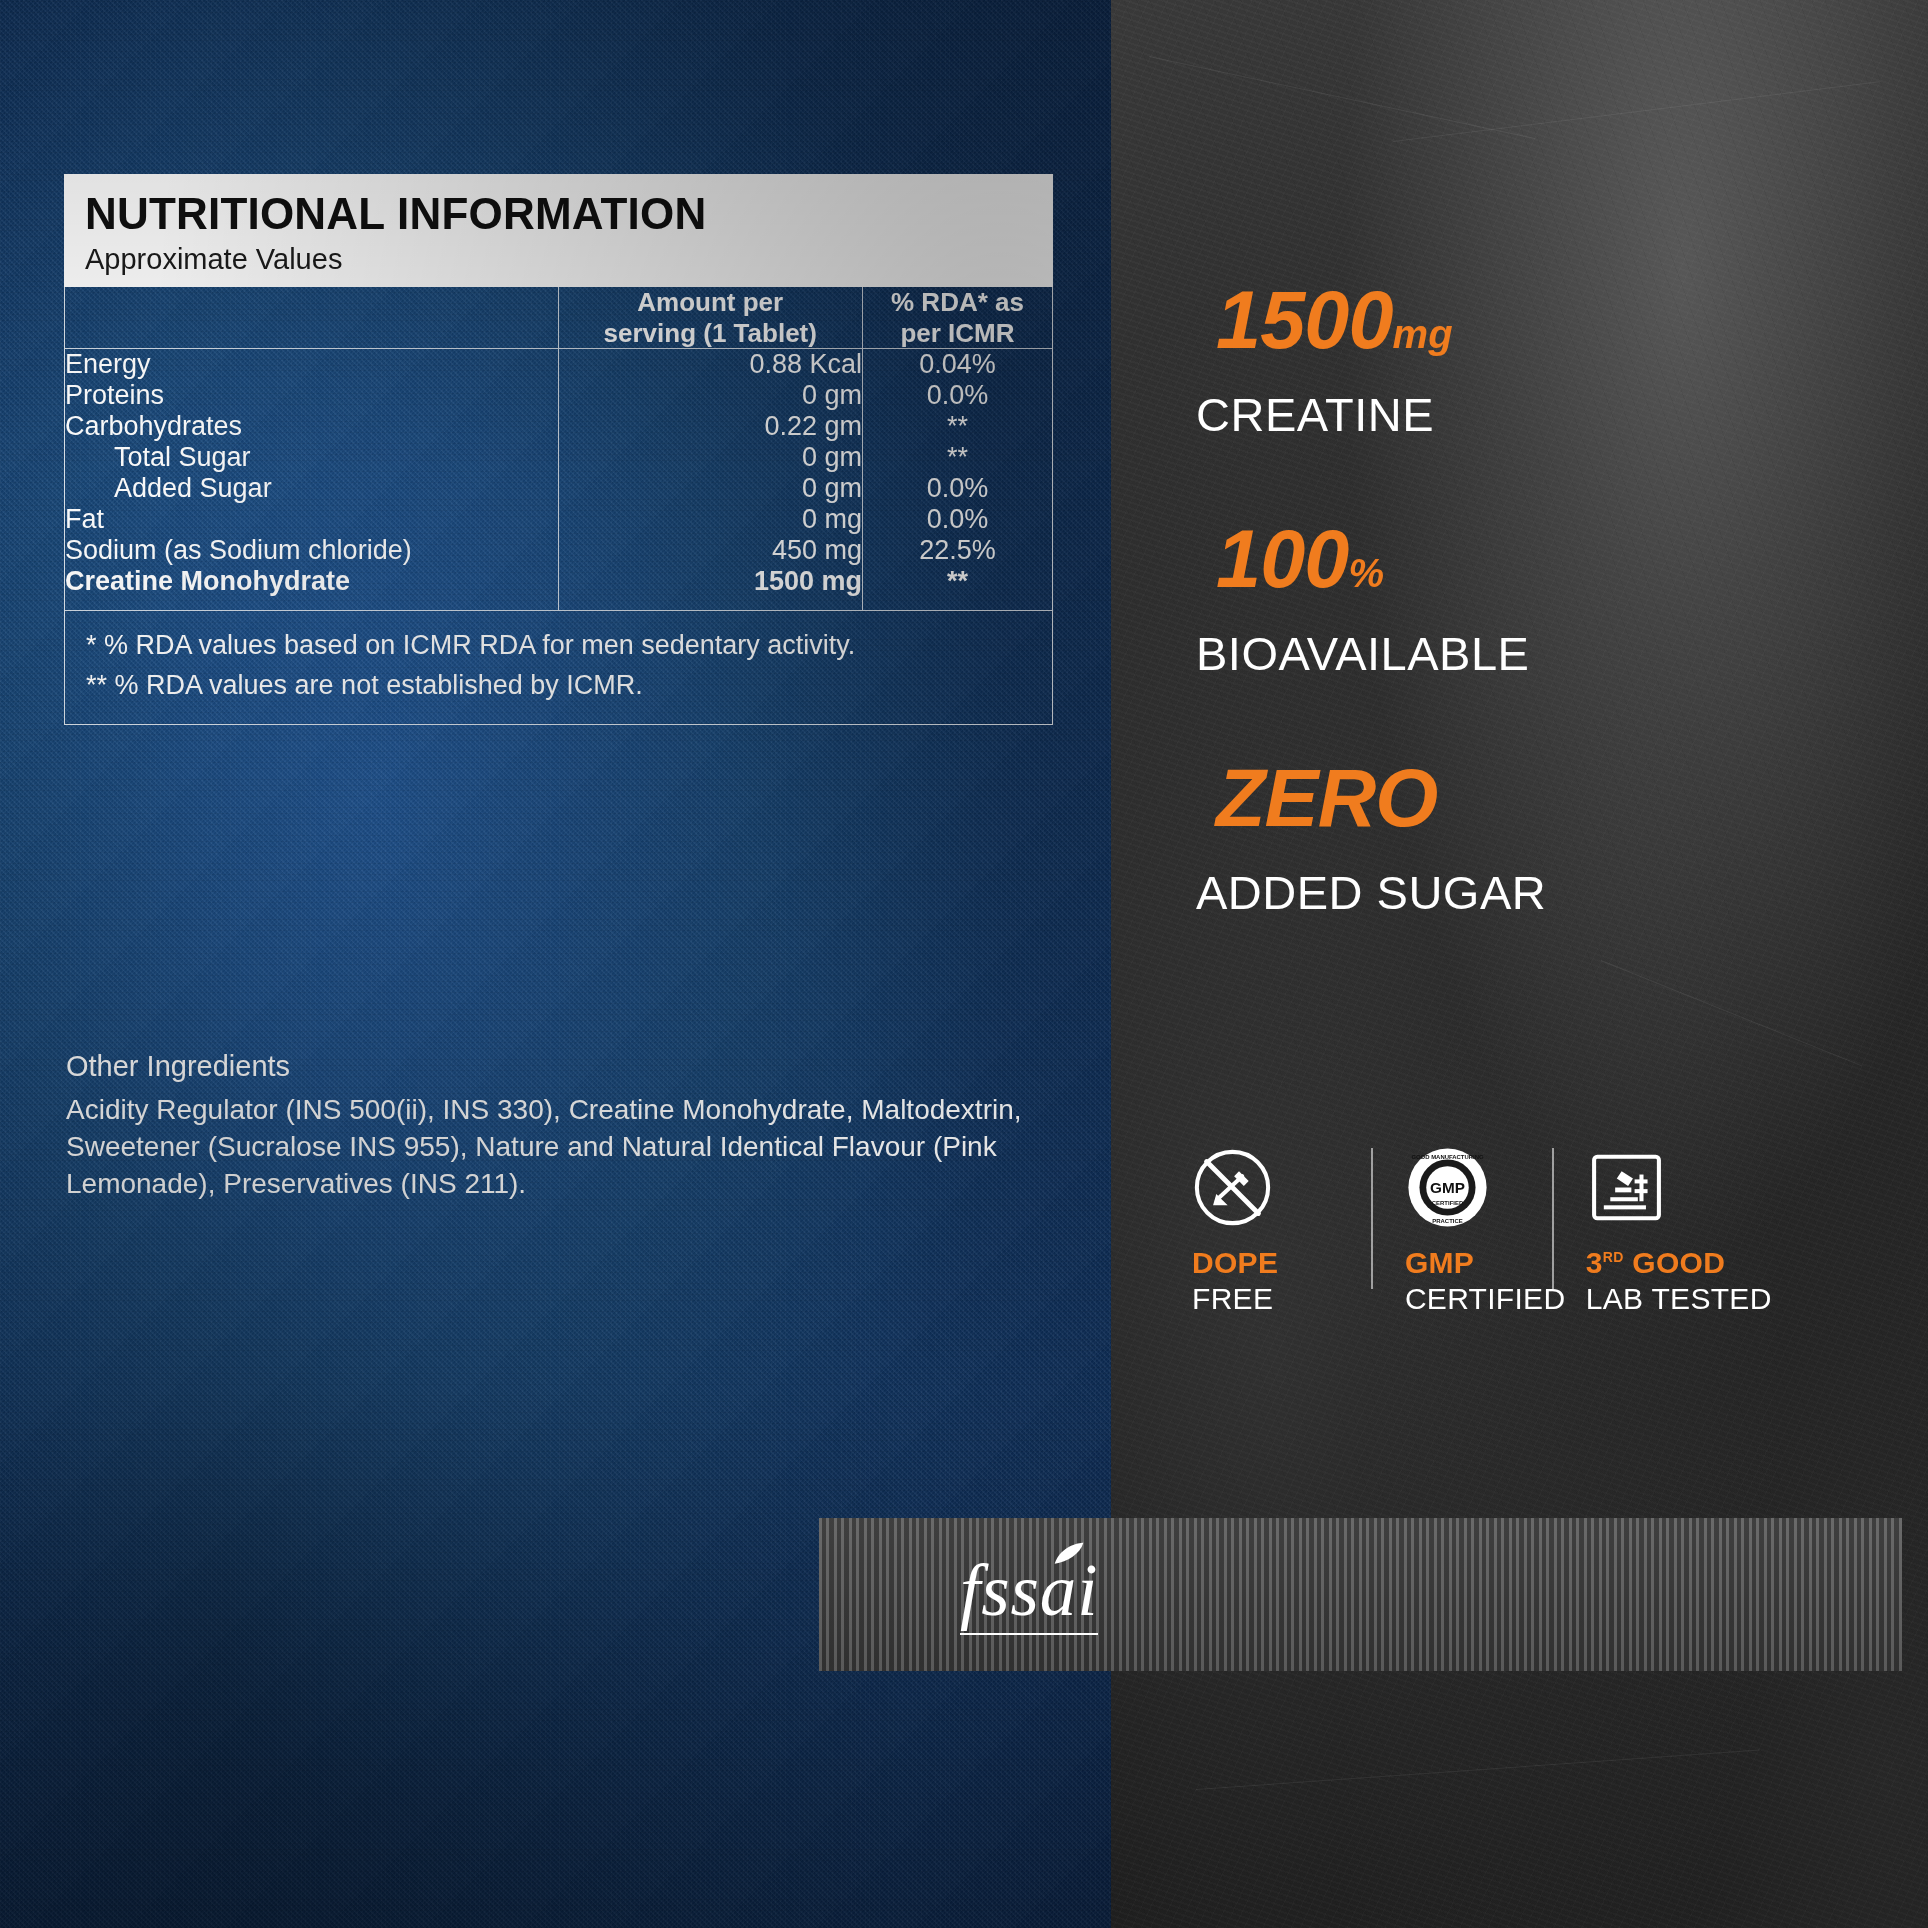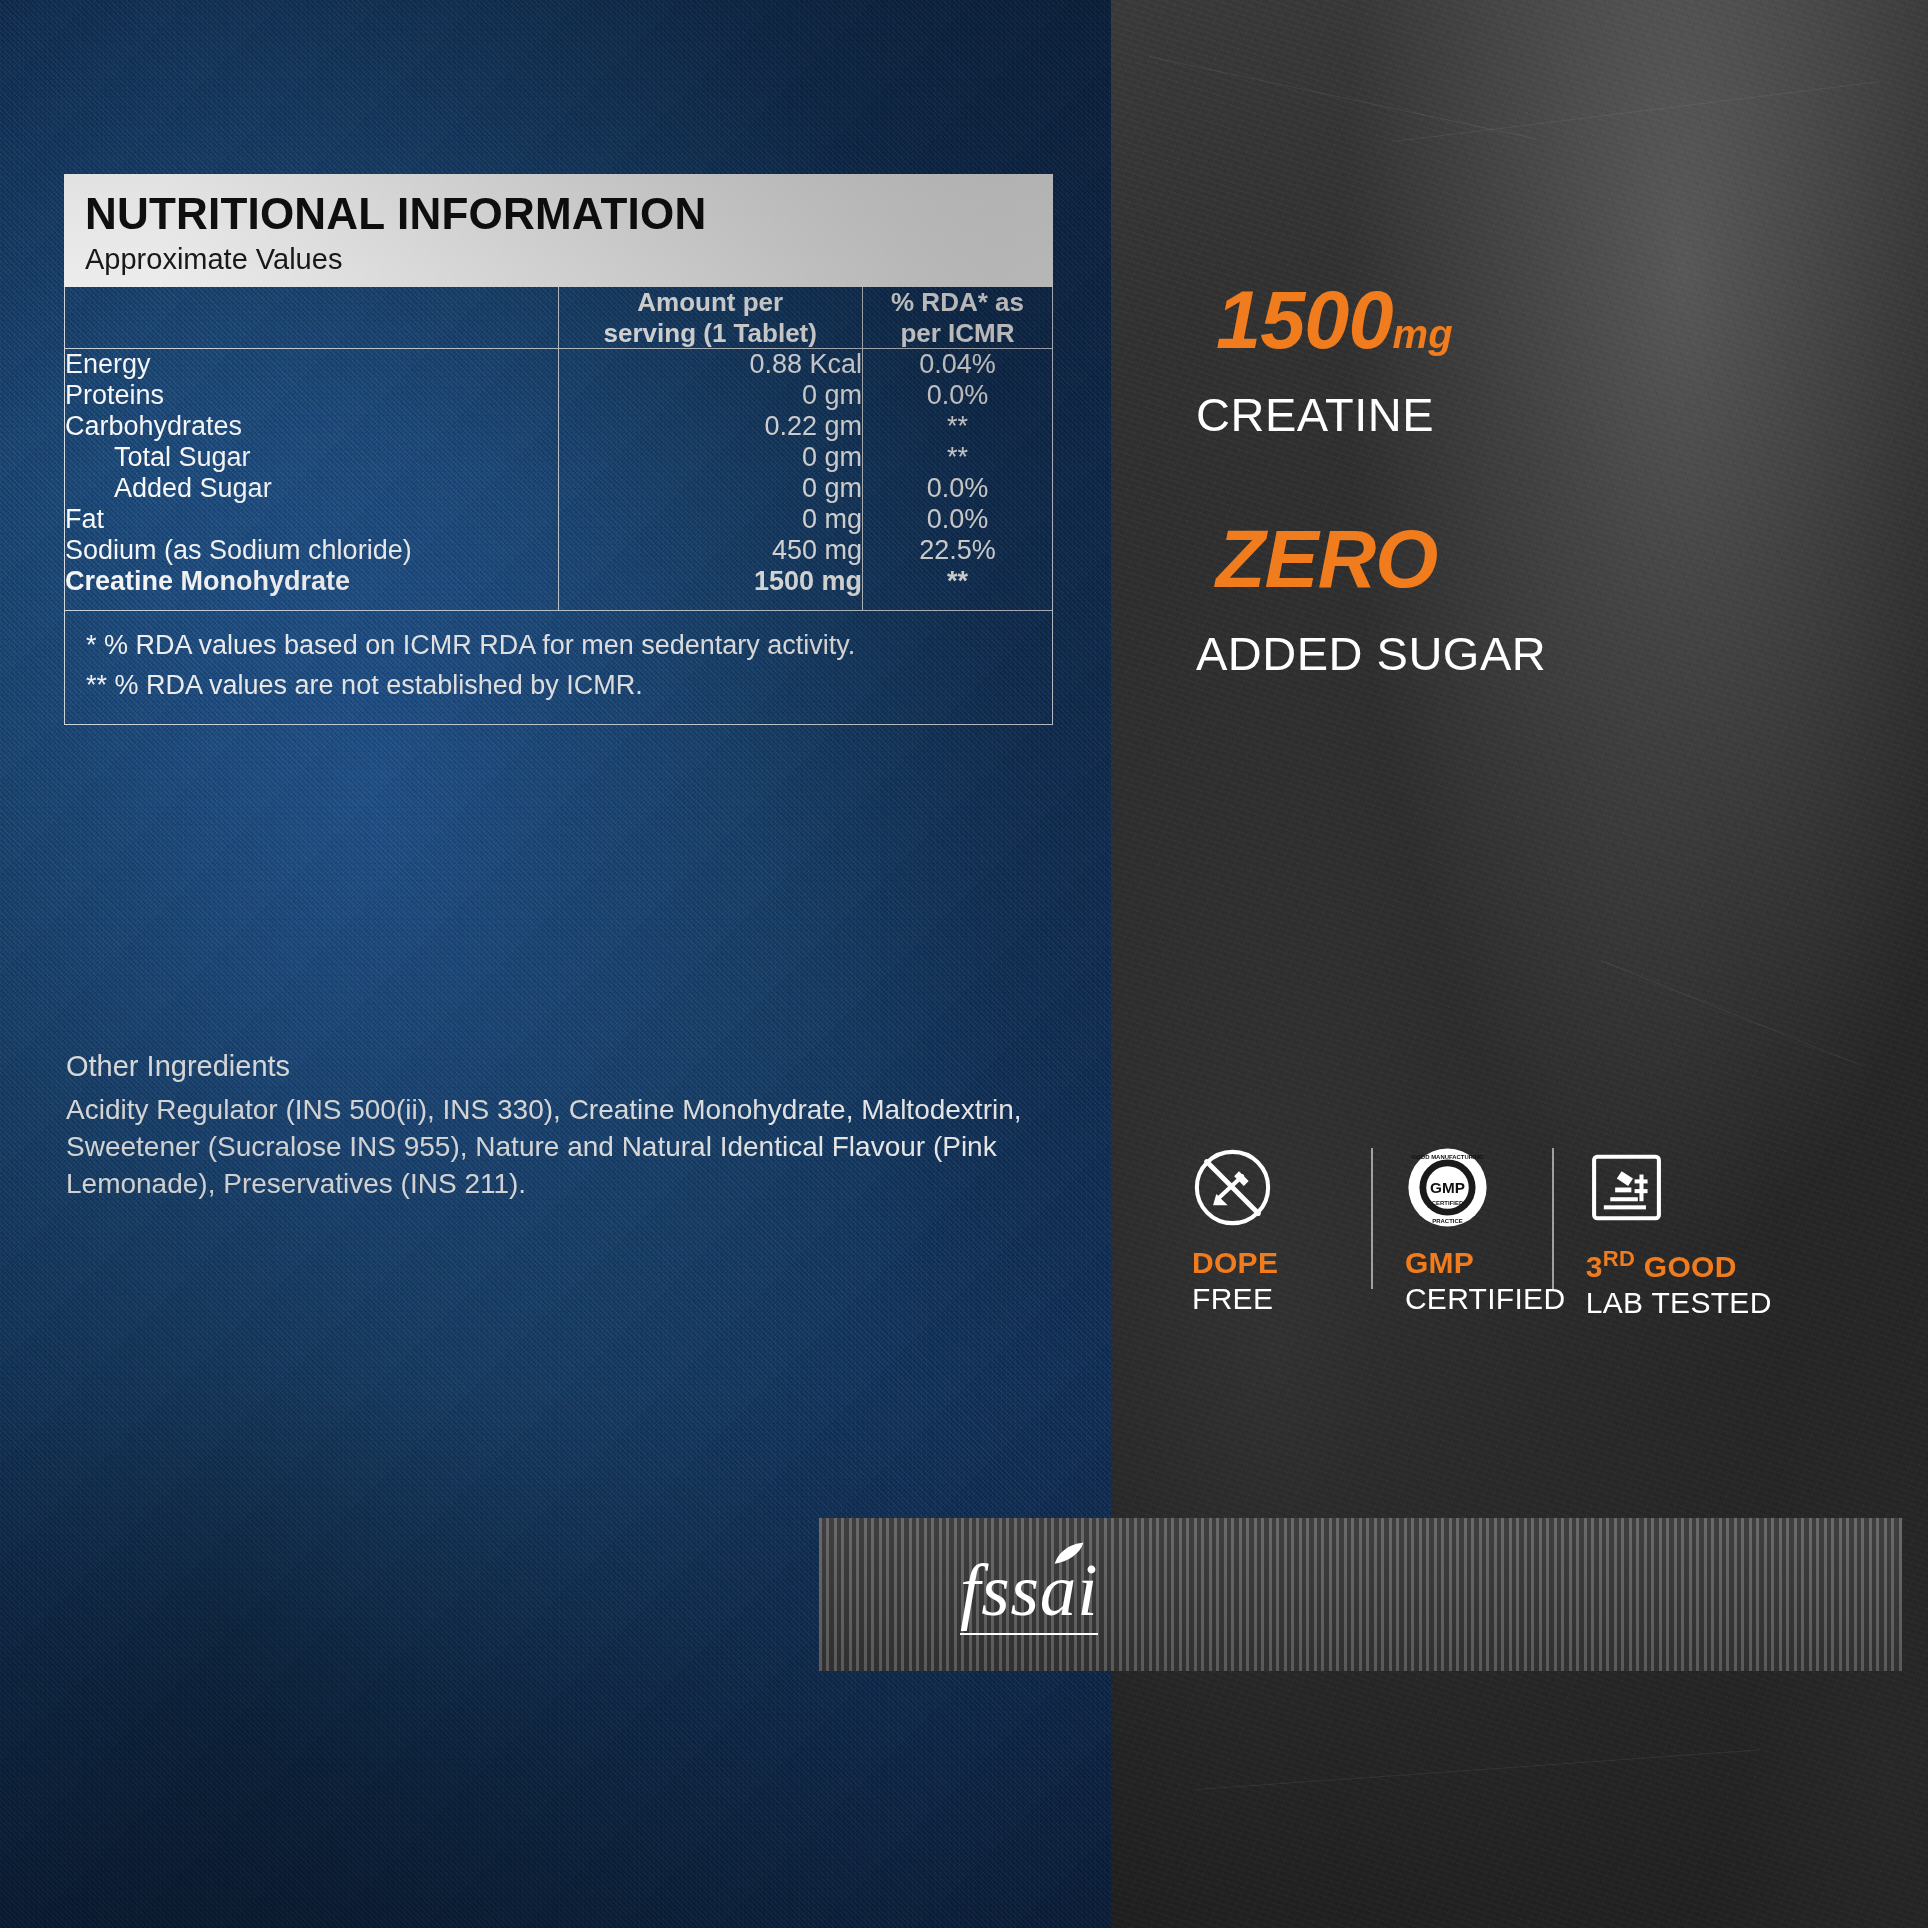--- a/index.html
+++ b/index.html
@@ -174,21 +174,21 @@
     left: 81px; top: 1144px;
     width: 697px;
     display: flex;
     align-items: flex-start;
   }
   .badge { width: 179px; text-align: left; padding-right: 13px;}
   .badge.mid { padding-left: 32px; }
   .badge.last { width: 235px; padding-left: 32px; }
   .badge-ico { height: 87px; display: flex; align-items: center; }
   .badge-l1 { color: #F07C1E; font-weight: bold; font-size: 30px; margin-top: 15px; letter-spacing: 0.3px;}
-  .badge-l1 sup { font-size: 22px; }
+  .badge-l1 sup { font-size: 14px; }
   .badge-l2 { color: #fff; font-size: 30px; margin-top: 1.9px; letter-spacing: 0.3px;}
   .vdiv { width: 1.9px; background: rgba(255,255,255,0.55); height: 141px; margin-top: 3.8px; }
 
   
   .fssai {
     position: absolute;
     left: 819px; top: 1518px;
     width: 1083px; height: 153px;
     background:
       repeating-linear-gradient(90deg, rgba(255,255,255,0.16) 0 2.8px, rgba(0,0,0,0.18) 2.8px 7.5px),
@@ -309,20 +309,24 @@
   <div class="concrete">
     <div class="scratch" style="left:38px; top:56px; width:395px; transform:rotate(12deg);"></div>
     <div class="scratch" style="left:282px; top:141px; width:490px; transform:rotate(-7deg);"></div>
     <div class="scratch" style="left:490px; top:960px; width:282px; transform:rotate(22deg);"></div>
     <div class="scratch" style="left:85px; top:1789px; width:565px; transform:rotate(-4deg);"></div>
 
     <div class="claims">
       <div class="claim">
         <div class="claim-big"><span>1500</span><span class="unit">mg</span></div>
         <div class="claim-sub">CREATINE</div>
+      </div>
+      <div class="claim">
+        <div class="claim-big"><span>100</span><span class="unit">%</span></div>
+        <div class="claim-sub">BIOAVAILABLE</div>
       </div>
       <div class="claim">
         <div class="claim-big"><span>ZERO</span><span class="unit"></span></div>
         <div class="claim-sub">ADDED SUGAR</div>
       </div>
     </div>
 
     <div class="badges">
       <div class="badge">
         <div class="badge-ico">

